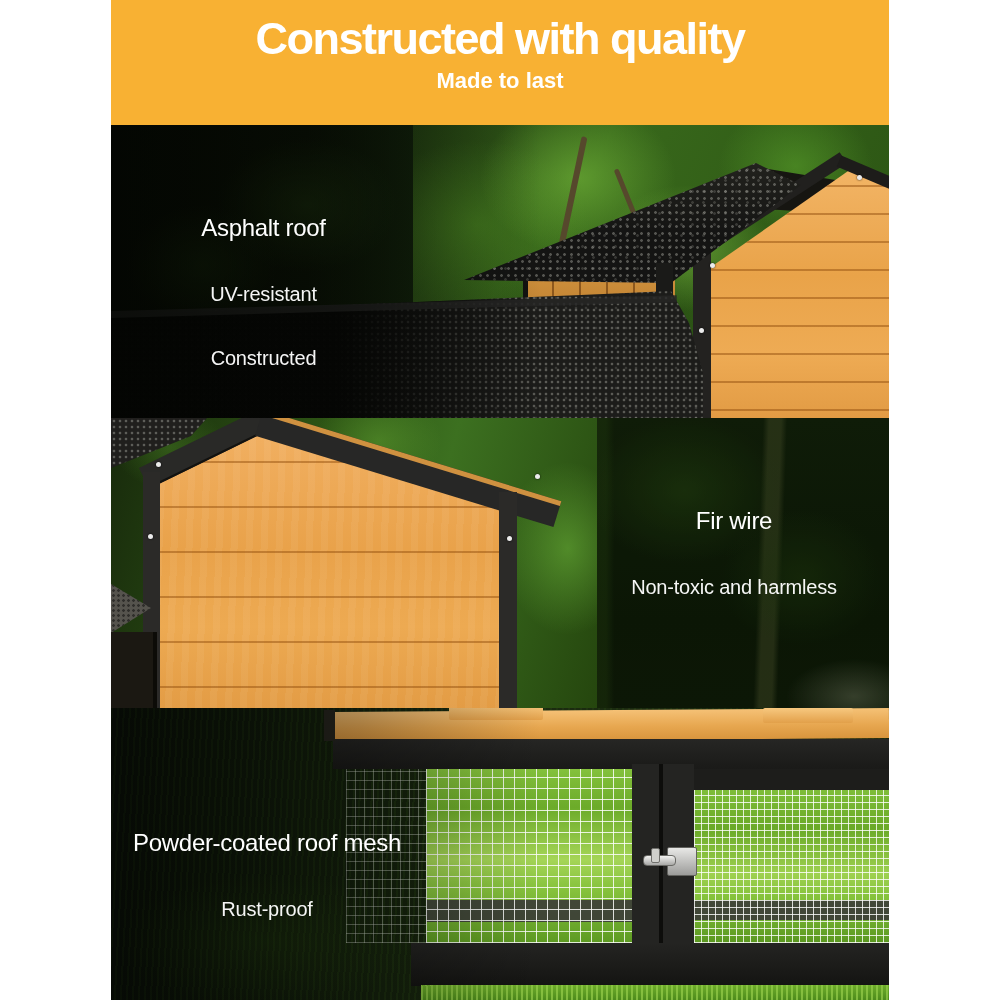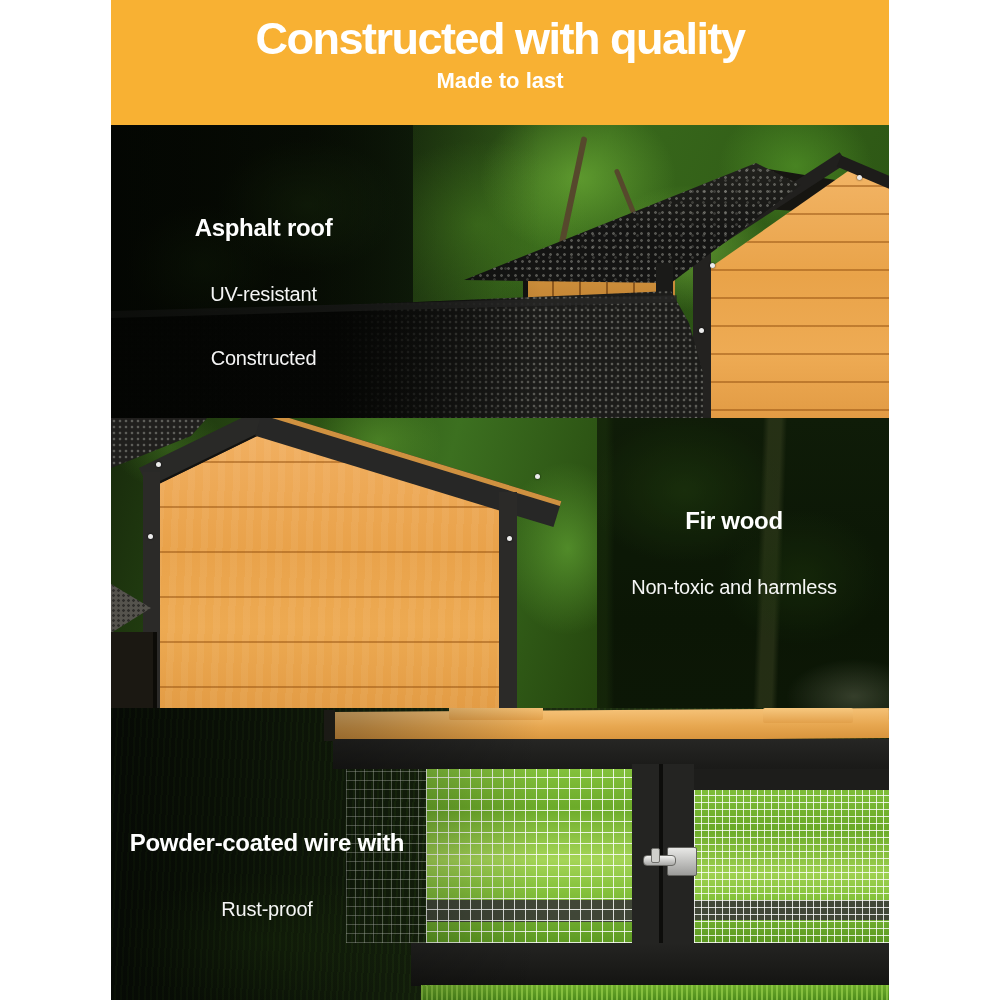--- a/index.html
+++ b/index.html
@@ -10,21 +10,21 @@
   .banner{position:absolute;left:0;top:0;width:778px;height:125px;background:#F8B133;text-align:center;overflow:hidden;}
   .banner-title{margin-top:13px;font-size:45px;font-weight:bold;letter-spacing:-1.5px;color:#fff;}
   .banner-subtitle{margin-top:3px;font-size:22px;font-weight:bold;color:#fff;}
   
   .sec{position:absolute;left:0;width:778px;overflow:hidden;}
   .sec1{top:125px;height:293px;background:#11200a;}
   .sec2{top:418px;height:290px;background:#12230b;}
   .sec3{top:708px;height:292px;background:#131f0c;}
   
   .text-block{position:absolute;text-align:center;color:#ffffff;z-index:40;}
-  .sec-heading{font-size:24px;font-weight:bold;letter-spacing:-0.3px;line-height:30px;margin-bottom:10px;}
+  .sec-heading{font-size:24px;font-weight:normal;letter-spacing:-0.3px;line-height:30px;margin-bottom:10px;}
   .feature-line{font-size:20px;font-weight:400;line-height:24.5px;color:rgba(255,255,255,.96);letter-spacing:-0.2px;margin-top:39px;}
   .tb1{left:0;top:88px;width:305px;}
   .tb2{left:468px;top:88px;width:310px;}
   .tb3{left:0;top:120px;width:312px;}
   .screw{position:absolute;width:5px;height:5px;border-radius:50%;background:#ececec;box-shadow:0 0 2px rgba(0,0,0,.9);z-index:30;}
   
   .s1-bg{left:0;top:0;width:778px;height:293px;
     background:
       radial-gradient(140px 110px at 60% 18%,rgba(125,195,62,.55),transparent 70%),
       radial-gradient(120px 90px at 74% 42%,rgba(145,212,76,.45),transparent 70%),
@@ -194,21 +194,21 @@
     <div class="abs s2-postL"></div>
     <div class="abs s2-postR"></div>
     <div class="abs s2-asphalt-tri"></div>
     <div class="abs s2-door"></div>
     <span class="screw" style="left:45px;top:44px;"></span>
     <span class="screw" style="left:37px;top:116px;"></span>
     <span class="screw" style="left:396px;top:118px;"></span>
     <span class="screw" style="left:424px;top:56px;"></span>
     <div class="abs s2-shade-right"></div>
     <div class="text-block tb2">
-      <div class="sec-heading">Fir wood</div>
+      <div class="sec-heading">Fir wire</div>
       <div class="feature-line">Non-toxic and harmless</div>
     </div>
   </section>
 
   <section class="sec sec3">
     <div class="abs s3-bg"></div>
     <div class="abs s3-rail"></div>
     <div class="abs s3-rail-cap"></div>
     <div class="abs s3-block" style="left:338px;top:-3px;width:94px;"></div>
     <div class="abs s3-block" style="left:652px;top:0;width:90px;"></div>
@@ -227,18 +227,18 @@
     <div class="abs s3-doorposts">
       <div class="s3-door-gap"></div>
     </div>
     <div class="abs s3-latch-plate"></div>
     <div class="abs s3-latch-bolt"></div>
     <div class="abs s3-latch-knob"></div>
     <div class="abs s3-bottomrail"></div>
     <div class="abs s3-grass"></div>
     <div class="abs s3-shade"></div>
     <div class="text-block tb3">
-      <div class="sec-heading">Powder-coated wire with</div>
+      <div class="sec-heading">Powder-coated roof mesh</div>
       <div class="feature-line">Rust-proof</div>
     </div>
   </section>
 
 </div>
 
 </body></html>

